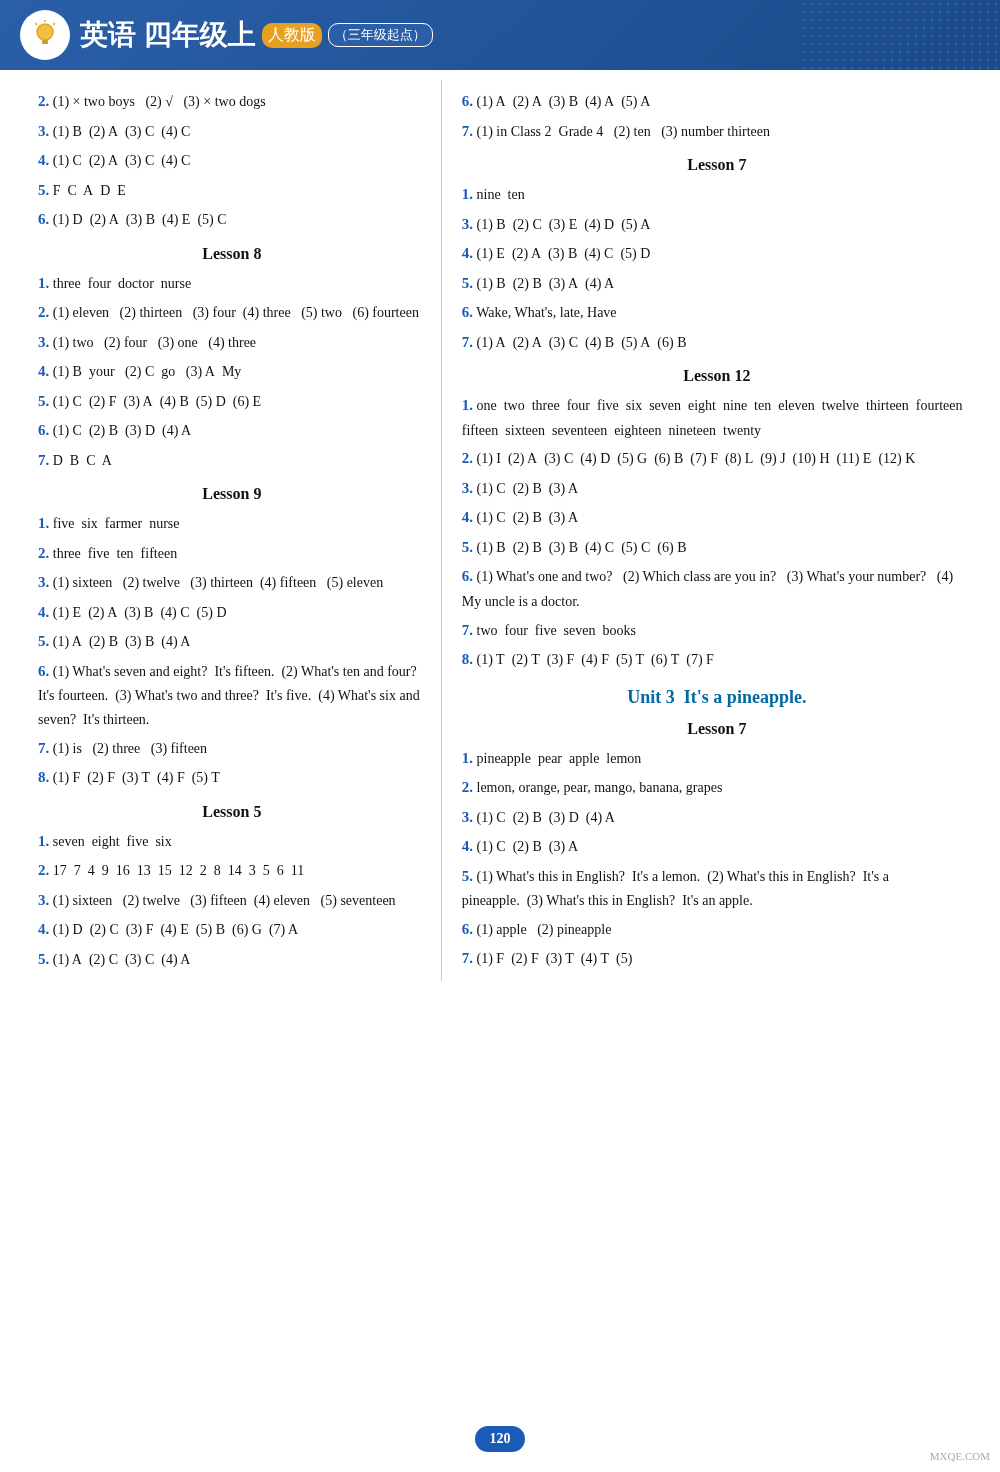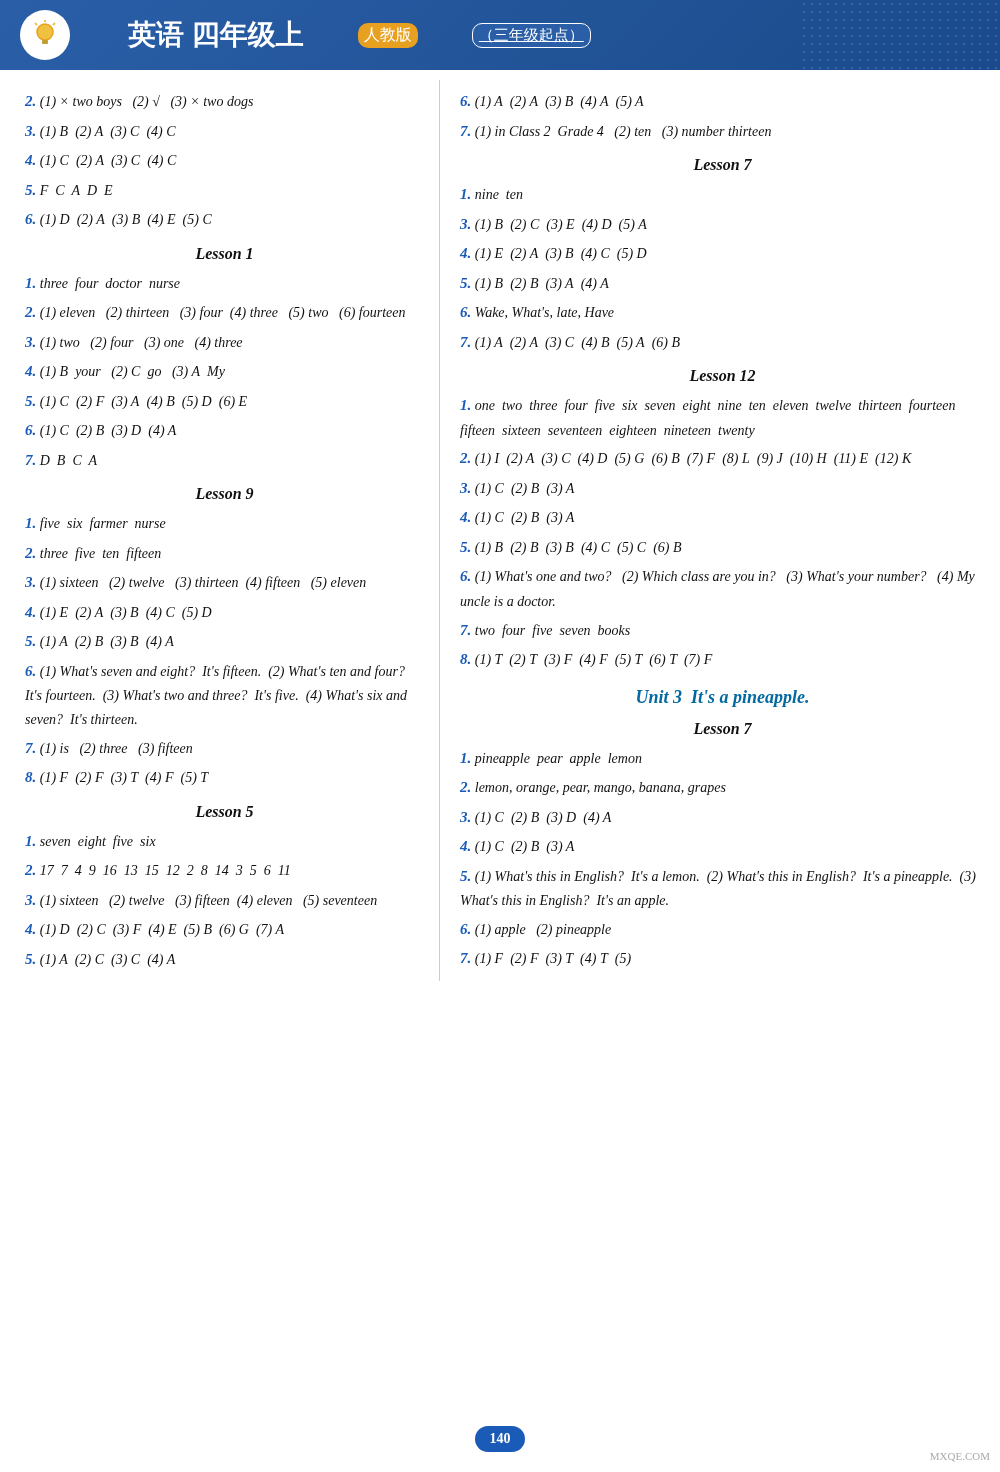--- a/index.html
+++ b/index.html
@@ -14,21 +14,20 @@
     }
 
     
     .header {
       background: linear-gradient(135deg, #2a5fa8 0%, #1a4a8a 100%);
       height: 70px;
       display: flex;
       align-items: center;
       padding: 0 20px;
       position: relative;
-      gap: 48px;
     }
     .header-icon {
       width: 50px;
       height: 50px;
       background: #fff;
       border-radius: 50%;
       display: flex;
       align-items: center;
       justify-content: center;
       margin-right: 10px;
@@ -46,42 +45,40 @@
       font-size: 16px;
       padding: 2px 6px;
       border-radius: 10px;
       margin: 0 6px;
       font-family: 'SimHei', sans-serif;
     }
     .header-badge2 {
       background: #2a5fa8;
       border: 1px solid #fff;
       color: #fff;
-      font-size: 15px;
+      font-size: 13px;
       padding: 2px 6px;
       border-radius: 10px;
       font-family: 'SimHei', sans-serif;
-      text-decoration: underline;
     }
     .header-dots {
       position: absolute;
       right: 0;
       top: 0;
       width: 200px;
       height: 70px;
       background: radial-gradient(circle, #4a7fd4 1px, transparent 1px);
       background-size: 8px 8px;
       opacity: 0.5;
     }
 
     
     .content {
       display: flex;
-      padding: 10px 0;
-      font-style: italic;
+      padding: 10px 13px;
     }
     .col-left {
       width: 440px;
       padding: 5px 15px 5px 25px;
       border-right: 1px solid #ccc;
     }
     .col-right {
       width: 560px;
       padding: 5px 15px 5px 20px;
     }
@@ -173,21 +170,21 @@
     <div class="item">
       <span class="item-num">4.</span> (1) C&nbsp;&nbsp;(2) A&nbsp;&nbsp;(3) C&nbsp;&nbsp;(4) C
     </div>
     <div class="item">
       <span class="item-num">5.</span> F&nbsp; C&nbsp; A&nbsp; D&nbsp; E
     </div>
     <div class="item">
       <span class="item-num">6.</span> (1) D&nbsp;&nbsp;(2) A&nbsp;&nbsp;(3) B&nbsp;&nbsp;(4) E&nbsp;&nbsp;(5) C
     </div>
 
-    <div class="lesson-title">Lesson 1</div>
+    <div class="lesson-title">Lesson 8</div>
     <div class="item">
       <span class="item-num">1.</span> three&nbsp; four&nbsp; doctor&nbsp; nurse
     </div>
     <div class="item">
       <span class="item-num">2.</span> (1) eleven&nbsp;&nbsp;&nbsp;(2) thirteen&nbsp;&nbsp;&nbsp;(3) four&nbsp; (4) three&nbsp;&nbsp;&nbsp;(5) two&nbsp;&nbsp;&nbsp;(6) fourteen
     </div>
     <div class="item">
       <span class="item-num">3.</span> (1) two&nbsp;&nbsp;&nbsp;(2) four&nbsp;&nbsp;&nbsp;(3) one&nbsp;&nbsp;&nbsp;(4) three
     </div>
     <div class="item">
@@ -322,15 +319,15 @@
     <div class="item">
       <span class="item-num">6.</span> (1) apple&nbsp;&nbsp;&nbsp;(2) pineapple
     </div>
     <div class="item">
       <span class="item-num">7.</span> (1) F&nbsp;&nbsp;(2) F&nbsp;&nbsp;(3) T&nbsp;&nbsp;(4) T&nbsp;&nbsp;(5)
     </div>
 
   </div>
 </div>
 
-<div class="page-num">140</div>
+<div class="page-num">120</div>
 
 <div class="watermark">MXQE.COM</div>
 
 </body></html>

